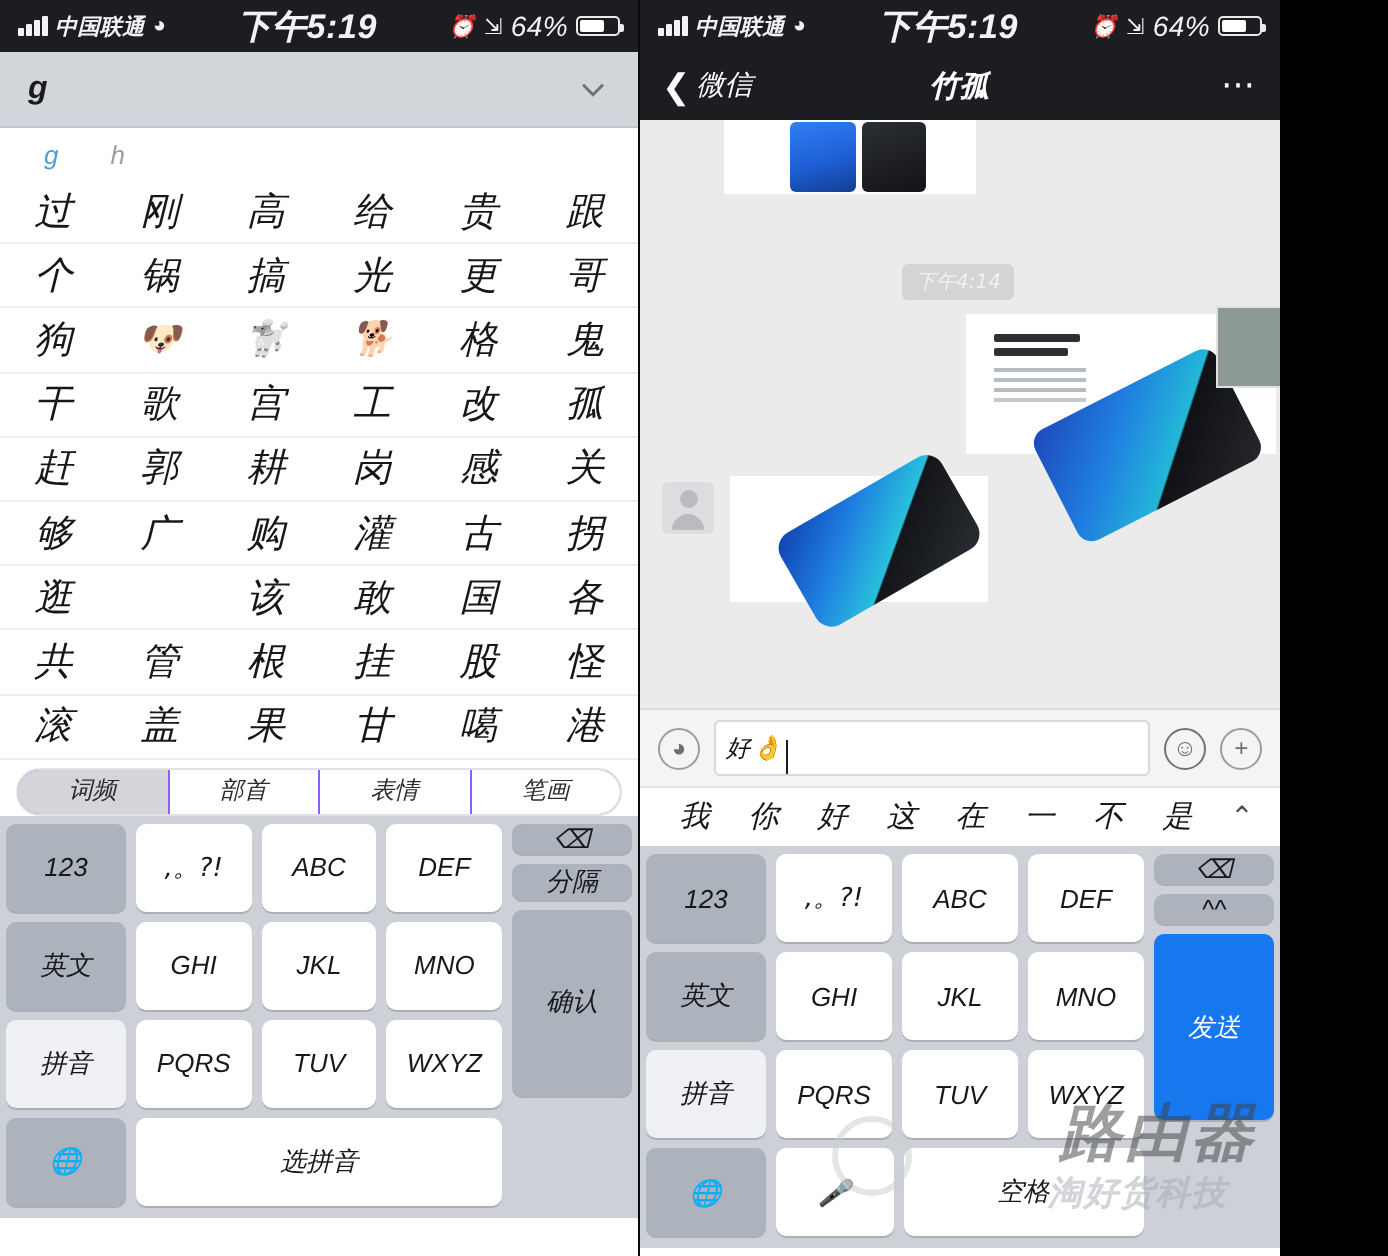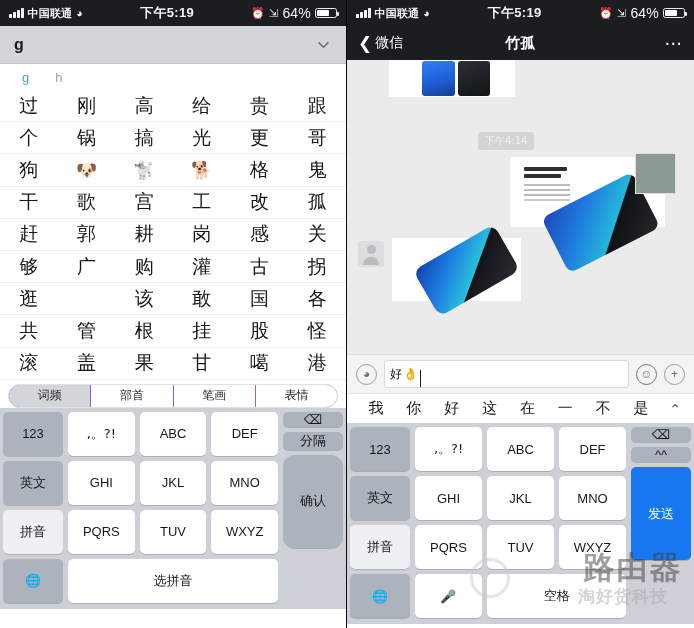--- a/index.html
+++ b/index.html
@@ -3,31 +3,31 @@
 <meta charset="utf-8">
 <style>
   * { box-sizing: border-box; margin: 0; padding: 0; }
   html, body {
     width: 694px; height: 628px;
     background: #000;
     font-family: "Liberation Sans", "DejaVu Sans", sans-serif;
     overflow: hidden;
   }
   .screen { position: relative; width: 694px; height: 628px; display: flex; }
-  .pane { position: relative; width: 347px; height: 628px; overflow: hidden; background: #fff; }
+  .pane { position: relative; width: 320px; height: 628px; overflow: hidden; background: #fff; font-style: italic; }
   .pane-left { border-right: 1px solid #0a0a0a; }
 
   
   .statusbar {
     height: 26px; background: #1b1d21; color: #f2f3f5;
     display: flex; align-items: center; padding: 0 9px;
     font-size: 11px; letter-spacing: .2px;
   }
   .sb-left { display: flex; align-items: center; gap: 4px; }
-  .sb-center { flex: 1; text-align: center; font-size: 13px; font-weight: 600; letter-spacing: .3px;}
+  .sb-center { flex: 1; text-align: center; font-size: 17px; font-weight: 600; letter-spacing: .3px;}
   .sb-right { display: flex; align-items: center; gap: 4px; }
   .bars { display: inline-flex; align-items: flex-end; gap: 1.5px; height: 9px; }
   .bars i { display: block; width: 2.5px; background: #f2f3f5; border-radius: .5px; }
   .bars i:nth-child(1){height:4px} .bars i:nth-child(2){height:6px}
   .bars i:nth-child(3){height:8px} .bars i:nth-child(4){height:10px}
   .carrier { font-size: 11px; font-weight: 600; }
   .wifi { font-size: 11px; }
   .pct { font-size: 14px; }
   .batt {
     width: 22px; height: 10px; border: 1.2px solid #e8eaec; border-radius: 2.5px;
@@ -209,21 +209,21 @@
     font-family: "Liberation Sans", sans-serif; user-select: none;
   }
   .key.cn { font-family: "DejaVu Sans", "Liberation Sans", sans-serif; font-size: 13px; }
   .key-white { background: #fff; }
   .key-gray  { background: #acb3bd; }
   .key-light { background: #eef0f3; }
   .key-blue  { background: #1677ee; color: #fff; }
   .k-side { width: 60px; flex: none; }
   .k-mid  { flex: 1; }
   .k-wide2 { flex: 2.06; }
-  .kbd-left .k-tall { height: 93px; border-radius: 12px; }
+  .kbd-left .k-tall { height: 93px; }
   .kbd-right .k-tall { height: 93px; }
   .kbd-grid { display: flex; gap: 5px; }
   .kbd-col-main { flex: 1; display: flex; flex-direction: column; gap: 5px; }
   .kbd-col-side { width: 60px; display: flex; flex-direction: column; gap: 5px; }
 
   
   .watermark {
     position: absolute; right: 6px; bottom: 20px; pointer-events: none;
     display: flex; flex-direction: column; align-items: center; opacity: .5;
   }
@@ -353,22 +353,22 @@
           <div class="cand-cell">果</div>
           <div class="cand-cell">甘</div>
           <div class="cand-cell">噶</div>
           <div class="cand-cell">港</div>
         </div>
       </div>
 
     <div class="cand-tabs" id="cand-tabs">
         <div class="cand-tab active">词频</div>
         <div class="cand-tab">部首</div>
+        <div class="cand-tab">表情</div>
         <div class="cand-tab">笔画</div>
-        <div class="cand-tab">表情</div>
       </div>
 
     <div class="kbd kbd-left" id="kbd-left">
         <div class="kbd-grid">
           <div class="kbd-col-main">
             <div class="kbd-row">
               <div class="key key-gray k-side">123</div>
               <div class="key key-white cn k-mid">,。?!</div>
               <div class="key key-white k-mid">ABC</div>
               <div class="key key-white k-mid">DEF</div>

